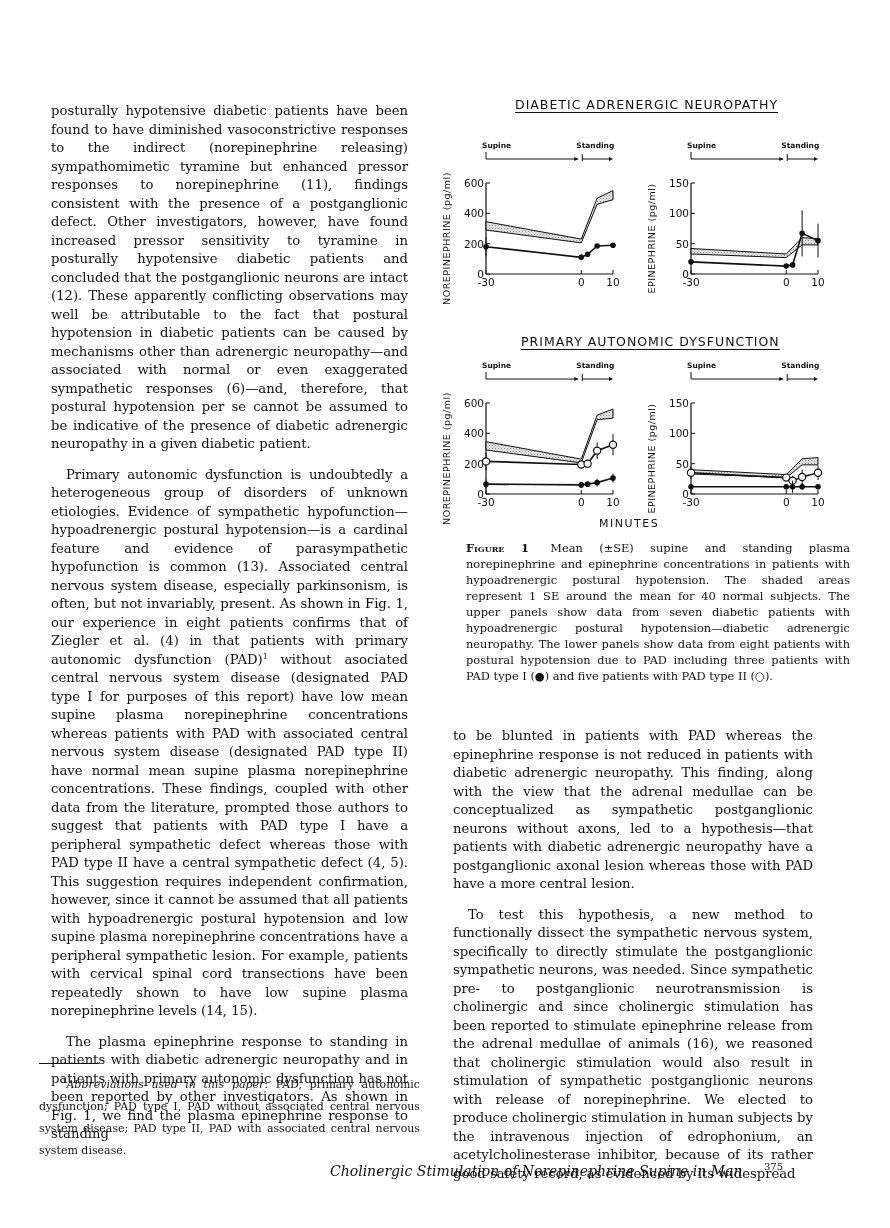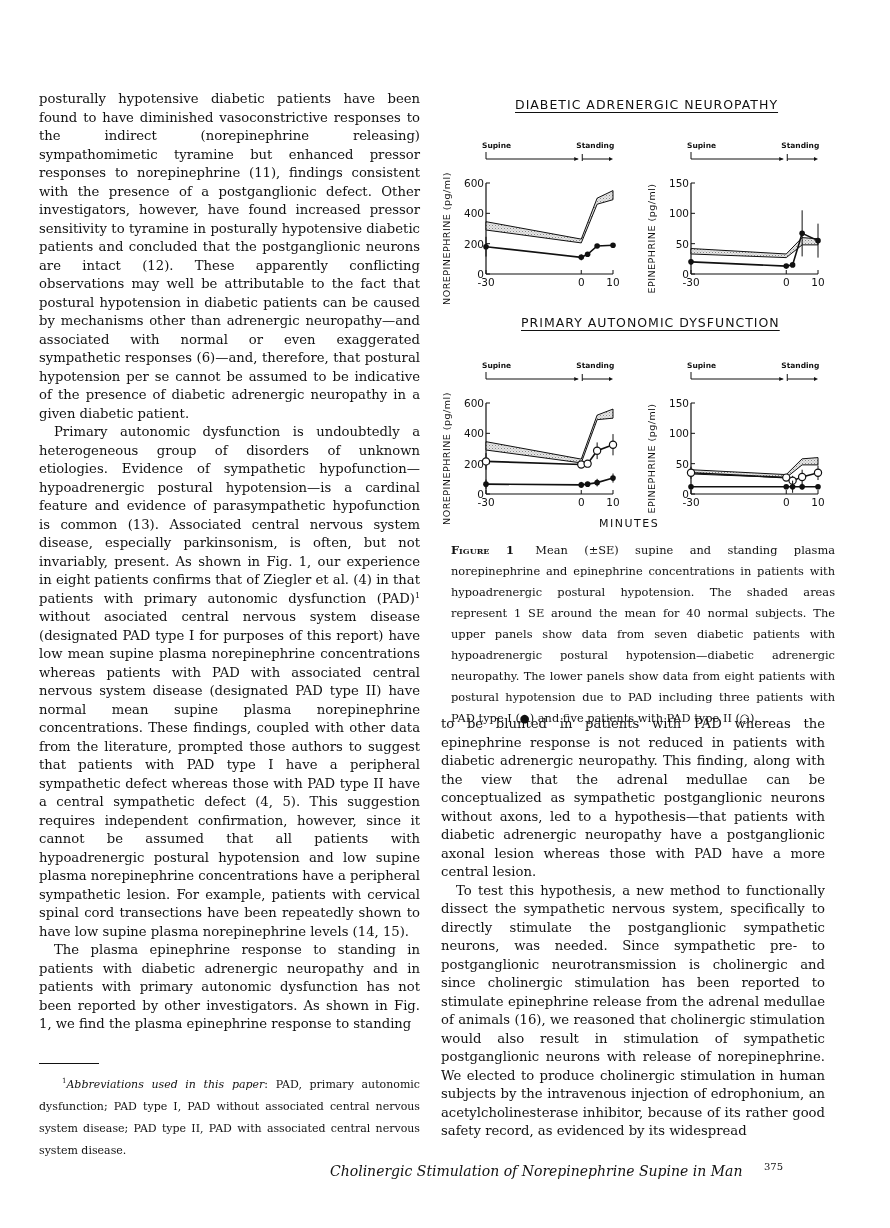--- a/index.html
+++ b/index.html
@@ -1,37 +1,37 @@
 <!DOCTYPE html>
 <html><head>
   <meta charset="utf-8">
   <style>
     html, body { margin: 0; padding: 0; background: #ffffff; }
     body { width: 890px; height: 1228px; position: relative; overflow: hidden;
            font-family: "DejaVu Serif", "Liberation Serif", serif; color: #111; }
     .col { position: absolute; font-size: 13.2px; line-height: 18.5px; text-align: justify; }
     .col-left { left: 39px; top: 90px; width: 381px; }
     .col-right { left: 441px; top: 715px; width: 384px; }
-    .col p { margin: 0; text-indent: 0; }
+    .col p { margin: 12px; text-indent: 0; }
     .col p.indent { text-indent: 15px; }
     .col p.noindent { text-indent: 0; }
     sup { font-size: 8px; vertical-align: super; line-height: 0; }
     .footnote-rule { position: absolute; left: 39px; top: 1063px; width: 60px; border-top: 1px solid #111; }
     .footnote { position: absolute; left: 39px; top: 1070px; width: 381px; font-size: 11px; line-height: 22px; text-align: justify; }
     .footnote .fn-num { font-size: 7px; vertical-align: super; }
     .footnote em { font-style: italic; }
     .fig-title { position: absolute; font-family: "DejaVu Sans", "Liberation Sans", sans-serif; font-size: 12.5px;
                  letter-spacing: 1px; text-decoration: underline; text-underline-offset: 3px; white-space: nowrap; }
     .fig-title-1 { left: 515px; top: 97px; }
-    .fig-title-2 { left: 521px; top: 315px; }
+    .fig-title-2 { left: 521px; top: 334px; }
     .chart { position: absolute; text-align: center; }
     .chart svg text { font-family: "DejaVu Sans", "Liberation Sans", sans-serif; fill: #111; }
     .minutes { position: absolute; left: 599px; top: 517px; font-family: "DejaVu Sans", "Liberation Sans", sans-serif;
                font-size: 11px; letter-spacing: 1.5px; }
-    .caption { position: absolute; left: 451px; top: 540px; width: 384px; font-size: 11.4px; line-height: 21px; text-align: justify; }
+    .caption { position: absolute; left: 466px; top: 540px; width: 384px; font-size: 11.4px; line-height: 16px; text-align: justify; }
     .caption .fig-label { font-variant: small-caps; font-weight: bold; margin-right: 5px; }
     .running-footer { position: absolute; left: 330px; top: 1163px; font-size: 14px; font-style: italic; white-space: nowrap; }
     .page-num { position: absolute; left: 764px; top: 1161px; font-size: 10px; }
   </style>
 </head>
 <body>
 
 <div class="col col-left">
   <p class="noindent">posturally hypotensive diabetic patients have been found to have diminished vasoconstrictive responses to the indirect (norepinephrine releasing) sympathomimetic tyramine but enhanced pressor responses to norepinephrine (11), findings consistent with the presence of a postganglionic defect. Other investigators, however, have found increased pressor sensitivity to tyramine in posturally hypotensive diabetic patients and concluded that the postganglionic neurons are intact (12). These apparently conflicting observations may well be attributable to the fact that postural hypotension in diabetic patients can be caused by mechanisms other than adrenergic neuropathy—and associated with normal or even exaggerated sympathetic responses (6)—and, therefore, that postural hypotension per se cannot be assumed to be indicative of the presence of diabetic adrenergic neuropathy in a given diabetic patient.</p>
   <p class="indent"><span>Primary autonomic dysfunction is undoubtedly a heterogeneous group of disorders of unknown etiologies. Evidence of sympathetic hypofunction—hypoadrenergic postural hypotension—is a cardinal feature and evidence of parasympathetic hypofunction is common (13). Associated central nervous system disease, especially parkinsonism, is often, but not invariably, present. As shown in Fig. 1, our experience in eight patients confirms that of Ziegler et al. (4) in that patients with primary autonomic dysfunction (PAD)</span><sup>1</sup> <span>without asociated central nervous system disease (designated PAD type I for purposes of this report) have low mean supine plasma norepinephrine concentrations whereas patients with PAD with associated central nervous system disease (designated PAD type II) have normal mean supine plasma norepinephrine concentrations. These findings, coupled with other data from the literature, prompted those authors to suggest that patients with PAD type I have a peripheral sympathetic defect whereas those with PAD type II have a central sympathetic defect (4, 5). This suggestion requires independent confirmation, however, since it cannot be assumed that all patients with hypoadrenergic postural hypotension and low supine plasma norepinephrine concentrations have a peripheral sympathetic lesion. For example, patients with cervical spinal cord transections have been repeatedly shown to have low supine plasma norepinephrine levels (14, 15).</span></p>

